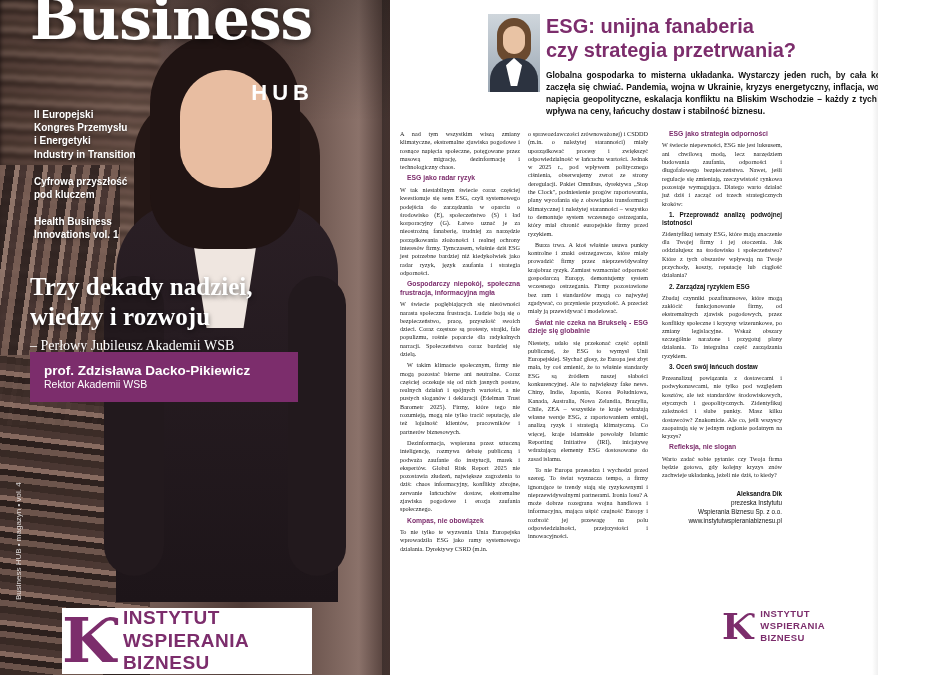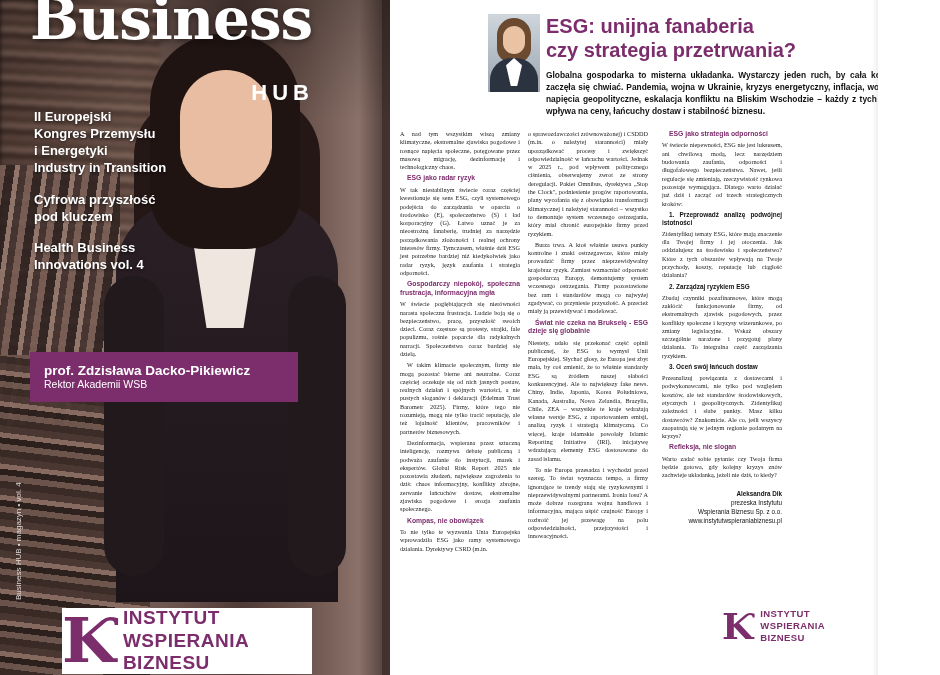--- a/index.html
+++ b/index.html
@@ -84,21 +84,21 @@
     color:#ffffff;text-shadow:0 2px 6px rgba(0,0,0,.5);
   }
   .mh-hub{
     position:absolute;right:46px;top:48px;
     font-family:"Liberation Sans", sans-serif;
     font-weight:bold;font-size:22px;letter-spacing:5px;color:#ffffff;margin-top:42px;
   }
   .cover-kicker{
     position:absolute;left:34px;top:108px;width:150px;
     color:#ffffff;font-family:"Liberation Sans", sans-serif;
-    font-size:13px;line-height:1.32;font-weight:bold;
+    font-size:10px;line-height:1.32;font-weight:bold;
     text-shadow:0 1px 3px rgba(0,0,0,.6);
   }
   .cover-kicker .grp{margin-bottom:14px;}
   .cover-title{
     position:absolute;left:30px;top:272px;width:310px;
     color:#ffffff;font-family:"Liberation Serif", serif;
     font-weight:bold;font-size:25px;line-height:1.18;
     text-shadow:0 2px 5px rgba(0,0,0,.55);
   }
   .cover-sub{
@@ -228,23 +228,28 @@
     </div>
 
     <div class="cover-kicker">
       <div class="grp" style="white-space:pre-line">II Europejski
 Kongres Przemysłu
 i Energetyki
 Industry in Transition</div>
       <div class="grp" style="white-space:pre-line">Cyfrowa przyszłość
 pod kluczem</div>
       <div class="grp" style="white-space:pre-line">Health Business
-Innovations vol. 4</div>
-    </div>
-
+Innovations vol. 1</div>
+    </div>
+
+    <div class="cover-title">
+      <div style="white-space:pre-line">Trzy dekady nadziei,
+wiedzy i rozwoju</div>
+      <div class="cover-sub">– Perłowy Jubileusz Akademii WSB</div>
+    </div>
 
     <div class="cover-badge">
       <div class="n">prof. Zdzisława Dacko-Pikiewicz</div>
       <div class="r">Rektor Akademii WSB</div>
     </div>
 
     <div class="spine">Business HUB  •  magazyn  •  vol. 4</div>
   </div>
 
   <div class="edge-shadow"></div>

